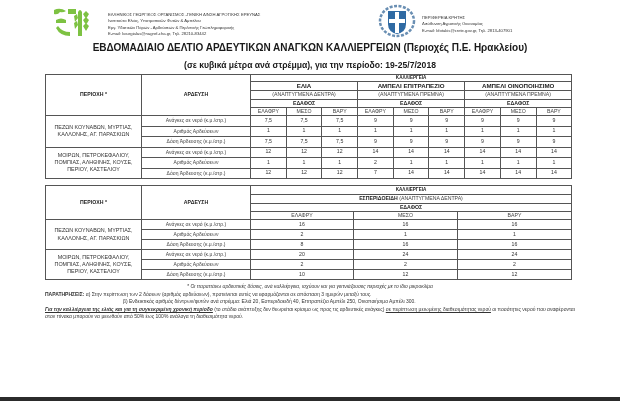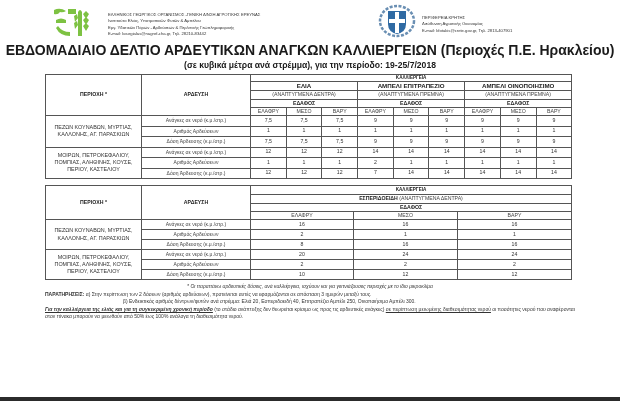--- a/index.html
+++ b/index.html
@@ -3,21 +3,21 @@
 <meta charset="utf-8">
 <style>
   html, body { margin:0; padding:0; }
   body { width:620px; height:401px; background:#ffffff; position:relative; overflow:hidden; font-family:"Liberation Sans", sans-serif; color:#222; }
   .hdr-left { position:absolute; left:50px; top:6px; display:flex; align-items:flex-start; }
   .logo-left { width:52px; height:36px; position:relative; }
   .hdr-text { font-size:4.2px; line-height:6.3px; color:#333; margin-left:6px; margin-top:6px; white-space:nowrap; }
   .hdr-right { position:absolute; left:378px; top:4px; display:flex; align-items:flex-start; }
   .emblem { width:38px; height:34px; }
   .hdr-text-r { font-size:4.2px; line-height:6.3px; color:#333; margin-left:6px; margin-top:11px; white-space:nowrap; }
-  .title1 { position:absolute; left:0; width:620px; top:42px; text-align:center; font-size:14px; font-weight:bold; color:#1a1a1a; }
+  .title1 { position:absolute; left:0; width:620px; top:42px; text-align:center; font-size:10px; font-weight:bold; color:#1a1a1a; }
   .title2 { position:absolute; left:0; width:620px; top:60px; text-align:center; font-size:8.6px; font-weight:bold; color:#1a1a1a; }
   table { border-collapse:collapse; position:absolute; table-layout:fixed; }
   td, th { border:0.8px solid #555; padding:0; text-align:center; font-weight:normal; font-size:5.2px; color:#333; line-height:1.1; overflow:hidden; white-space:nowrap; }
   .t1 { left:45px; top:74px; width:526px; }
   .t2 { left:45px; top:185px; width:526px; }
   .hbold { font-weight:bold; font-size:5.2px; color:#222; }
   .crop { font-weight:bold; font-size:6.2px; color:#222; }
   .sub { font-size:5.2px; color:#444; }
   .region { font-size:5.4px; color:#333; line-height:1.35; white-space:normal; }
   .irr { font-size:5px; color:#444; text-align:center; }

